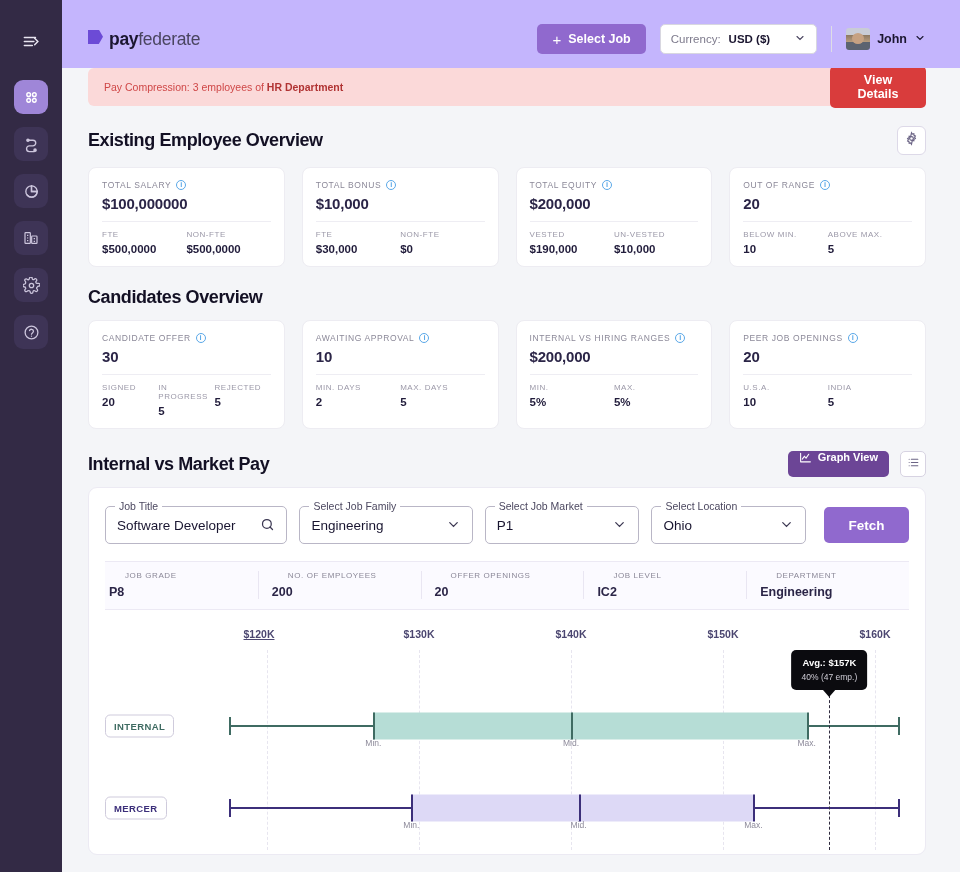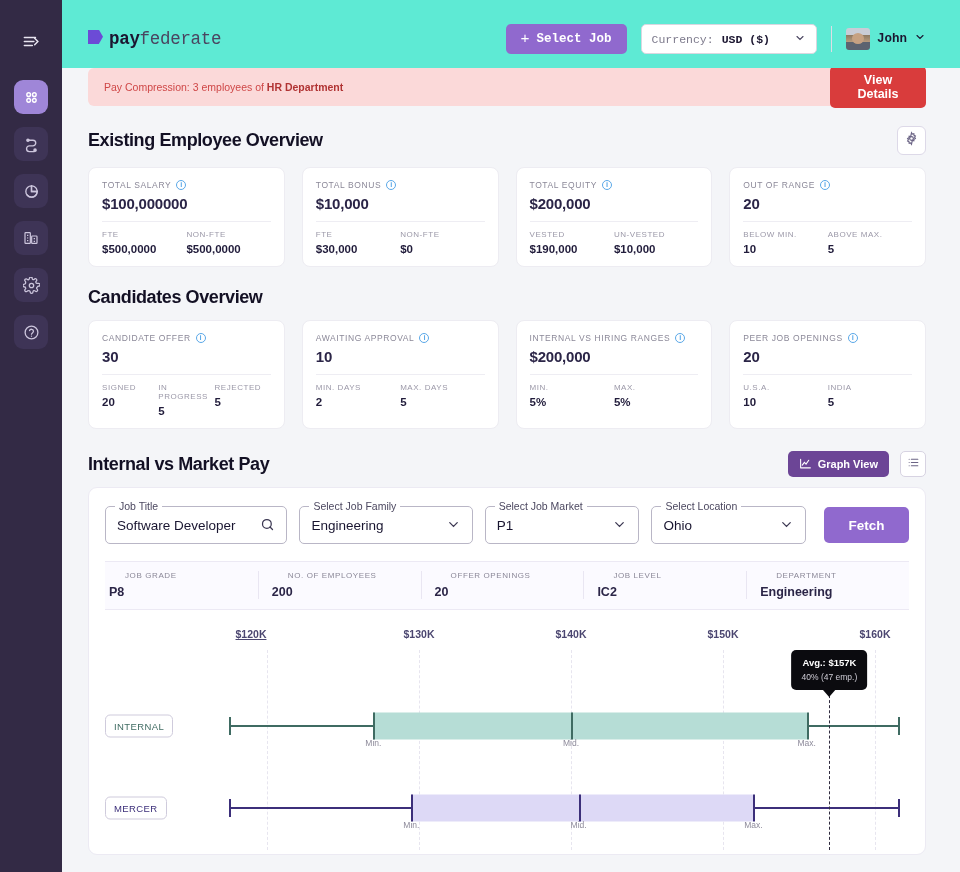--- a/index.html
+++ b/index.html
@@ -51,26 +51,25 @@
   .main {
     flex: 1;
     display: flex;
     flex-direction: column;
     background: #f4f5f8;
     min-width: 0;
     border-top-left-radius: 0;
   }
   .topbar {
     height: 68px;
-    background: #5eead4;
+    background: #c4b5fd;
     display: flex;
     align-items: center;
     padding: 10px 34px 0 26px;
     flex: 0 0 68px;
-    font-family: Liberation Mono, monospace;
   }
   .logo { display: flex; align-items: center; gap: 5px; }
   .logo-mark {
     width: 15px; height: 19px;
     background: #6c4bd6;
     clip-path: polygon(0 0, 72% 0, 100% 38%, 72% 76%, 0 76%);
     margin-right: 1px;
   }
   .logo-text { font-size: 17.5px; letter-spacing: -0.3px; }
   .logo-text b { color: #1b1630; font-weight: 800; }
@@ -208,21 +207,21 @@
     width: 30px; height: 16px; border-radius: 9px; background: #22c55e;
     position: relative; cursor: pointer;
   }
   .switch .knob {
     position:absolute; right: 2px; top: 2px;
     width: 12px; height: 12px; border-radius: 50%; background: #fff;
   }
   .btn-graph {
     background: #6c4596; color: #fff; border: none; border-radius: 5px;
     height: 26px; padding: 0 11px; font-size: 11px; font-weight: 600;
-    font-family: inherit; display:flex; align-items:center; gap:6px; cursor:pointer;
+    font-family: inherit; display:flex; gap:6px; cursor:pointer;
   }
   .btn-list {
     width: 26px; height: 26px; border: 1px solid #d7d3e2; border-radius: 5px;
     background:#fff; display:flex; align-items:center; justify-content:center;
     color:#6b6485; cursor:pointer;
   }
 
   
   .panel {
     background: #ffffff;
@@ -280,21 +279,21 @@
   }
   .gridline {
     position: absolute; top: 22px; bottom: 0; width: 1px;
     border-left: 1px dashed #e7e5ef;
   }
   .row-band { position: absolute; left: 0; right: 0; }
   .row-label {
     position: absolute; left: 0; top: 50%; transform: translateY(-50%);
     border: 1px solid #cfcbdc; border-radius: 5px;
     background: #fff;
-    font-size: 9.5px; font-weight: 400; letter-spacing: .4px;
+    font-size: 9.5px; font-weight: 700; letter-spacing: .4px;
     padding: 5px 8px;
     color: #2c2746;
   }
   .whisker { position:absolute; top: 50%; height: 2px; transform: translateY(-50%); }
   .cap { position:absolute; width: 2px; transform: translateY(-50%); top:50%; height: 18px; }
   .box { position:absolute; top:50%; transform: translateY(-50%); height: 27px; }
   .mid-tick { position:absolute; top:50%; transform: translateY(-50%); width:2px; height:27px; }
   .pt-label {
     position:absolute; font-size: 8.5px; color:#8e8b9b; transform: translateX(-50%);
   }
@@ -697,21 +696,21 @@
               <div class="info-label">JOB LEVEL</div>
                  <div class="info-value">IC2</div>
             </div>
             <div class="info-cell">
               <div class="info-label">DEPARTMENT</div>
                  <div class="info-value">Engineering</div>
             </div>
           </div>
 
         <div class="chart" id="chart">
-            <div class="tick-label" style="left: 146px; text-decoration: underline;">$120K</div>
+            <div class="tick-label" style="left: 154px; text-decoration: underline;">$120K</div>
             <div class="gridline" style="left: 162px;"></div>
             <div class="tick-label" style="left: 314px;">$130K</div>
             <div class="gridline" style="left: 314px;"></div>
             <div class="tick-label" style="left: 466px;">$140K</div>
             <div class="gridline" style="left: 466px;"></div>
             <div class="tick-label" style="left: 618px;">$150K</div>
             <div class="gridline" style="left: 618px;"></div>
             <div class="tick-label" style="left: 770px;">$160K</div>
             <div class="gridline" style="left: 770px;"></div>
             <div class="row-band" style="top: 70px; height: 56px;">

